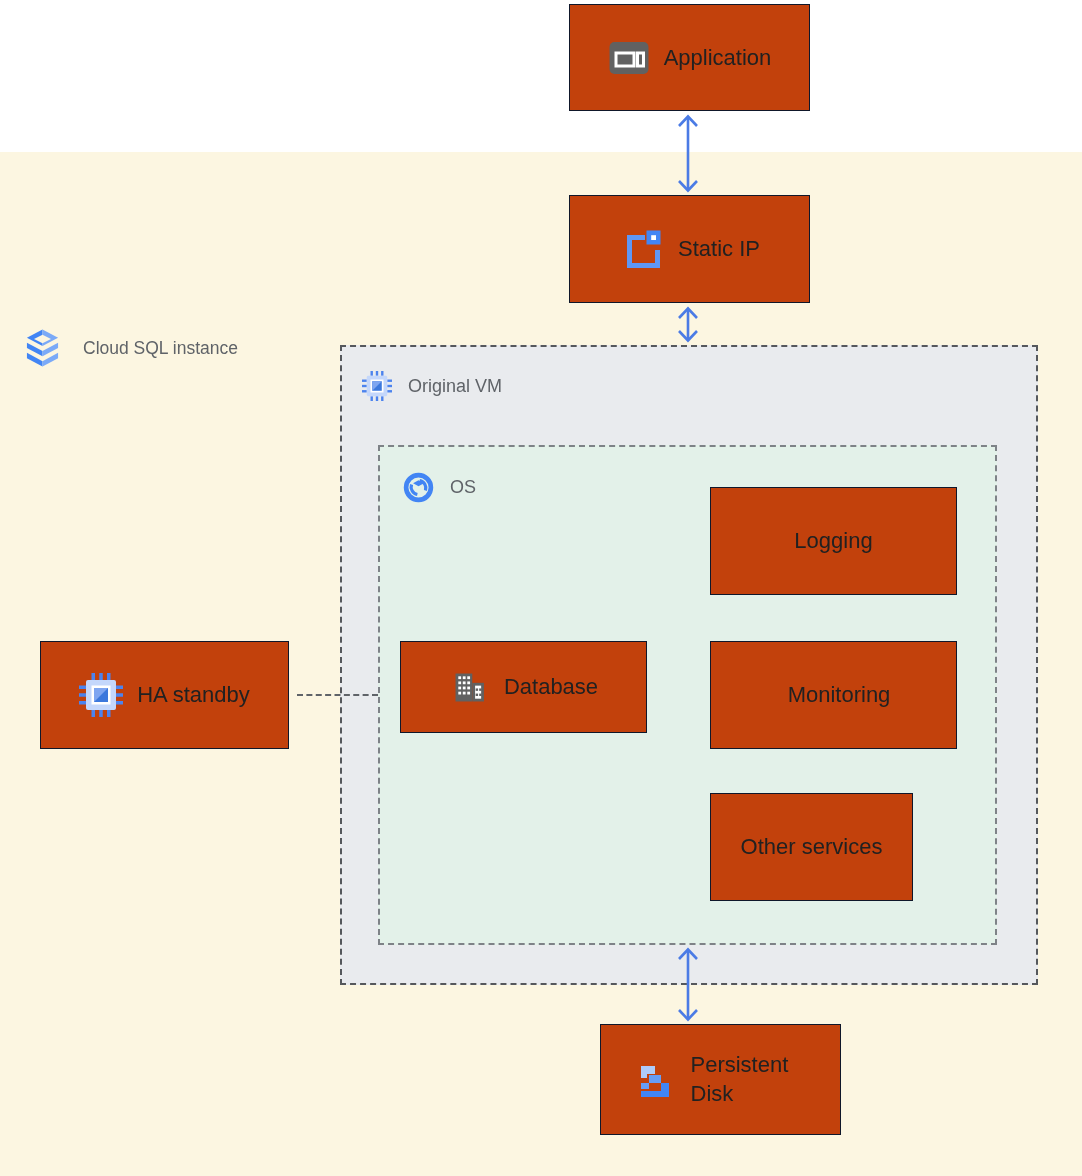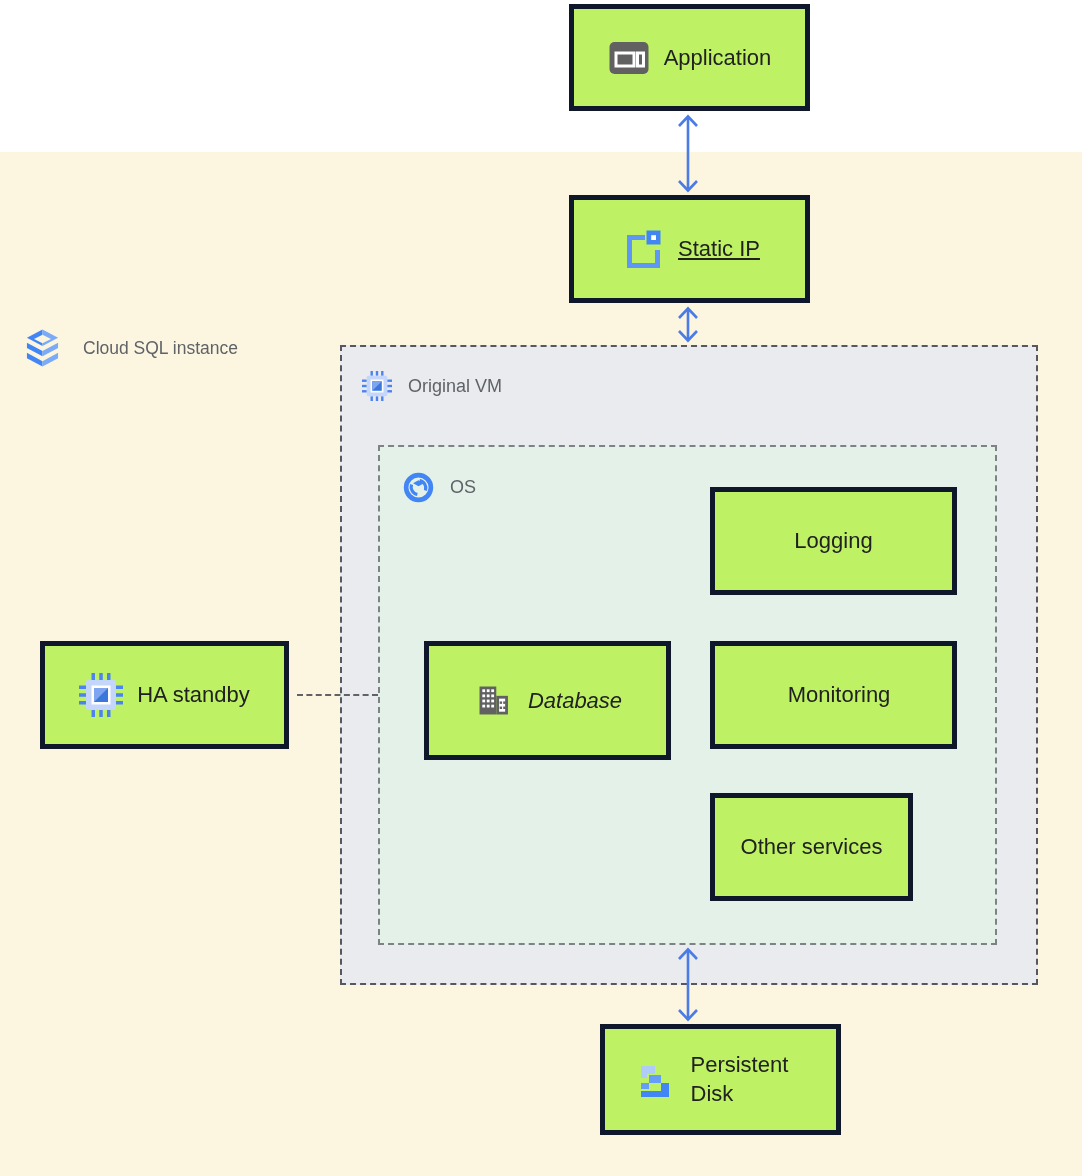--- a/index.html
+++ b/index.html
@@ -9,25 +9,25 @@
   .zone { position: absolute; left: 0; top: 152px; width: 1082px; height: 1024px; background: #FCF6E1; }
   .zone-label { position: absolute; left: 24px; top: 176px; display: flex; align-items: center; gap: 22px; color: #5F6368; font-size: 17.5px; }
 
   .group { position: absolute; border: 2px dashed #55585C; }
   .group-vm { left: 340px; top: 345px; width: 698px; height: 640px; background: #E9EBEE; }
   .group-os { left: 378px; top: 445px; width: 619px; height: 500px; background: #E3F1E9; border-color: #7E8287; }
   .group-label { position: absolute; display: flex; align-items: center; gap: 16px; color: #5F6368; font-size: 18px; }
   .group-vm > .group-label { left: 20px; top: 24px; }
   .group-os > .group-label { left: 23px; top: 25px; }
 
-  .node { position: absolute; background: #bef264; border: 5px solid #0f172a; display: flex; align-items: center; justify-content: center; gap: 14px; font-size: 22px; color: #212121; }
+  .node { position: absolute; background: #c2410c; border: 1px solid #0f172a; display: flex; align-items: center; justify-content: center; gap: 14px; font-size: 22px; color: #212121; }
   .node-application    { left: 569px; top: 4px;    width: 241px; height: 107px; }
-  .node-static-ip      { left: 569px; top: 195px;  width: 241px; height: 108px; text-decoration: underline; }
+  .node-static-ip      { left: 569px; top: 195px;  width: 241px; height: 108px; }
   .node-ha-standby     { left: 40px;  top: 641px;  width: 249px; height: 108px; }
-  .node-database       { left: 424px; top: 641px;  width: 247px; height: 119px; font-style: italic; }
+  .node-database       { left: 400px; top: 641px;  width: 247px; height: 92px; }
   .node-logging        { left: 710px; top: 487px;  width: 247px; height: 108px; }
   .node-monitoring     { left: 710px; top: 641px;  width: 247px; height: 108px; padding-left: 11px; }
   .node-other-services { left: 710px; top: 793px;  width: 203px; height: 108px; }
   .node-persistent-disk{ left: 600px; top: 1024px; width: 241px; height: 111px; }
   .node-persistent-disk .node-label { width: 118px; line-height: 1.28; }
 
   .connector-dashed { position: absolute; left: 297px; top: 694px; width: 81px; height: 0; border-top: 2px dashed #5F6368; }
   .arrow { position: absolute; left: 674px; }
   .arrow-1 { top: 114px; }
   .arrow-2 { top: 306px; }

